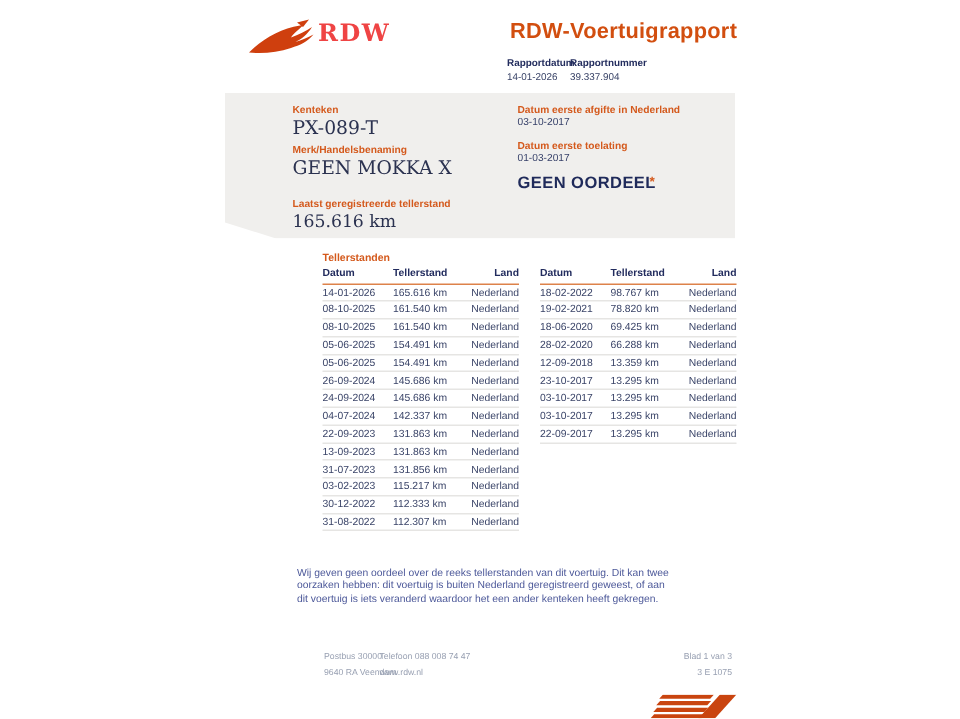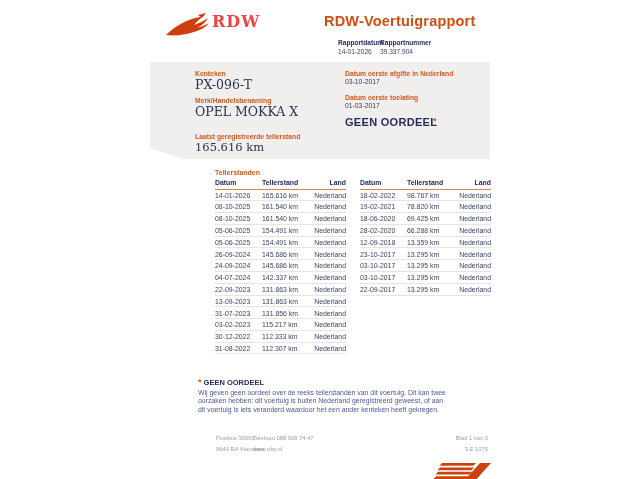--- a/index.html
+++ b/index.html
@@ -39,37 +39,37 @@
 <body>
 
 <div class="abs" style="left:165px;top:12px;width:46px;height:26px">
   <svg width="46" height="26" viewBox="0 0 46 26">
     <path fill="#cf3f0e" d="M1 23 C10 14 22 7 35 5 L38 4 C34 8 31 10 29 13 C34 11 39 9 43 6 C40 11 36 14 32 16 C36 15 40 13 44 11 C40 16 35 18 29 20 C20 23 10 24 1 23 Z"></path>
     <path fill="#cf3f0e" d="M33 3 L41 1 L37 6 Z"></path>
   </svg>
 </div>
 <div class="abs logo-word" style="left:212px;top:12px">RDW</div>
 
-<div class="abs doc-title" style="left:324px;top:13px">RDW-Voertuigrapport</div>
+<div class="abs doc-title" style="left:340px;top:13px">RDW-Voertuigrapport</div>
 
 <div class="abs" style="left:338px;top:39px">
   <div class="meta-label">Rapportdatum</div>
   <div class="meta-value">14-01-2026</div>
 </div>
 <div class="abs" style="left:380px;top:39px">
   <div class="meta-label">Rapportnummer</div>
   <div class="meta-value">39.337.904</div>
 </div>
 
 <div class="abs vbox">
   <div class="abs lbl" style="left:45px;top:8px">Kenteken</div>
-  <div class="abs serifval kenteken" style="left:45px;top:15px">PX-096-T</div>
+  <div class="abs serifval kenteken" style="left:45px;top:15px">PX-089-T</div>
 
   <div class="abs lbl" style="left:45px;top:35px">Merk/Handelsbenaming</div>
-  <div class="abs serifval merk" style="left:45px;top:42px">OPEL MOKKA X</div>
+  <div class="abs serifval merk" style="left:45px;top:42px">GEEN MOKKA X</div>
 
   <div class="abs lbl" style="left:45px;top:71px">Laatst geregistreerde tellerstand</div>
   <div class="abs serifval kmval" style="left:45px;top:78px">165.616 km</div>
 
   <div class="abs lbl" style="left:195px;top:8px">Datum eerste afgifte in Nederland</div>
   <div class="abs sm" style="left:195px;top:16px">03-10-2017</div>
 
   <div class="abs lbl" style="left:195px;top:32px">Datum eerste toelating</div>
   <div class="abs sm" style="left:195px;top:40px">01-03-2017</div>
 
@@ -204,24 +204,20 @@
       <span class="c2">Nederland</span>
     </div>
     <div class="trow">
       <span class="c0">22-09-2017</span>
       <span class="c1">13.295 km</span>
       <span class="c2">Nederland</span>
     </div>
   </div>
 
 <div class="abs" style="left:198px;top:377px">
-  <div class="note-head">
-    <span class="star">*</span>
-    <span>GEEN OORDEEL</span>
-  </div>
   <div class="note-body" style="margin-top:2px">Wij geven geen oordeel over de reeks tellerstanden van dit voertuig. Dit kan twee oorzaken hebben: dit voertuig is buiten Nederland geregistreerd geweest, of aan dit voertuig is iets veranderd waardoor het een ander kenteken heeft gekregen.</div>
 </div>
 
 <div class="abs foot" style="left:216px;top:433px">
   <div>Postbus 30000</div>
   <div>9640 RA Veendam</div>
 </div>
 <div class="abs foot" style="left:253px;top:433px">
   <div>Telefoon 088 008 74 47</div>
   <div>www.rdw.nl</div>

